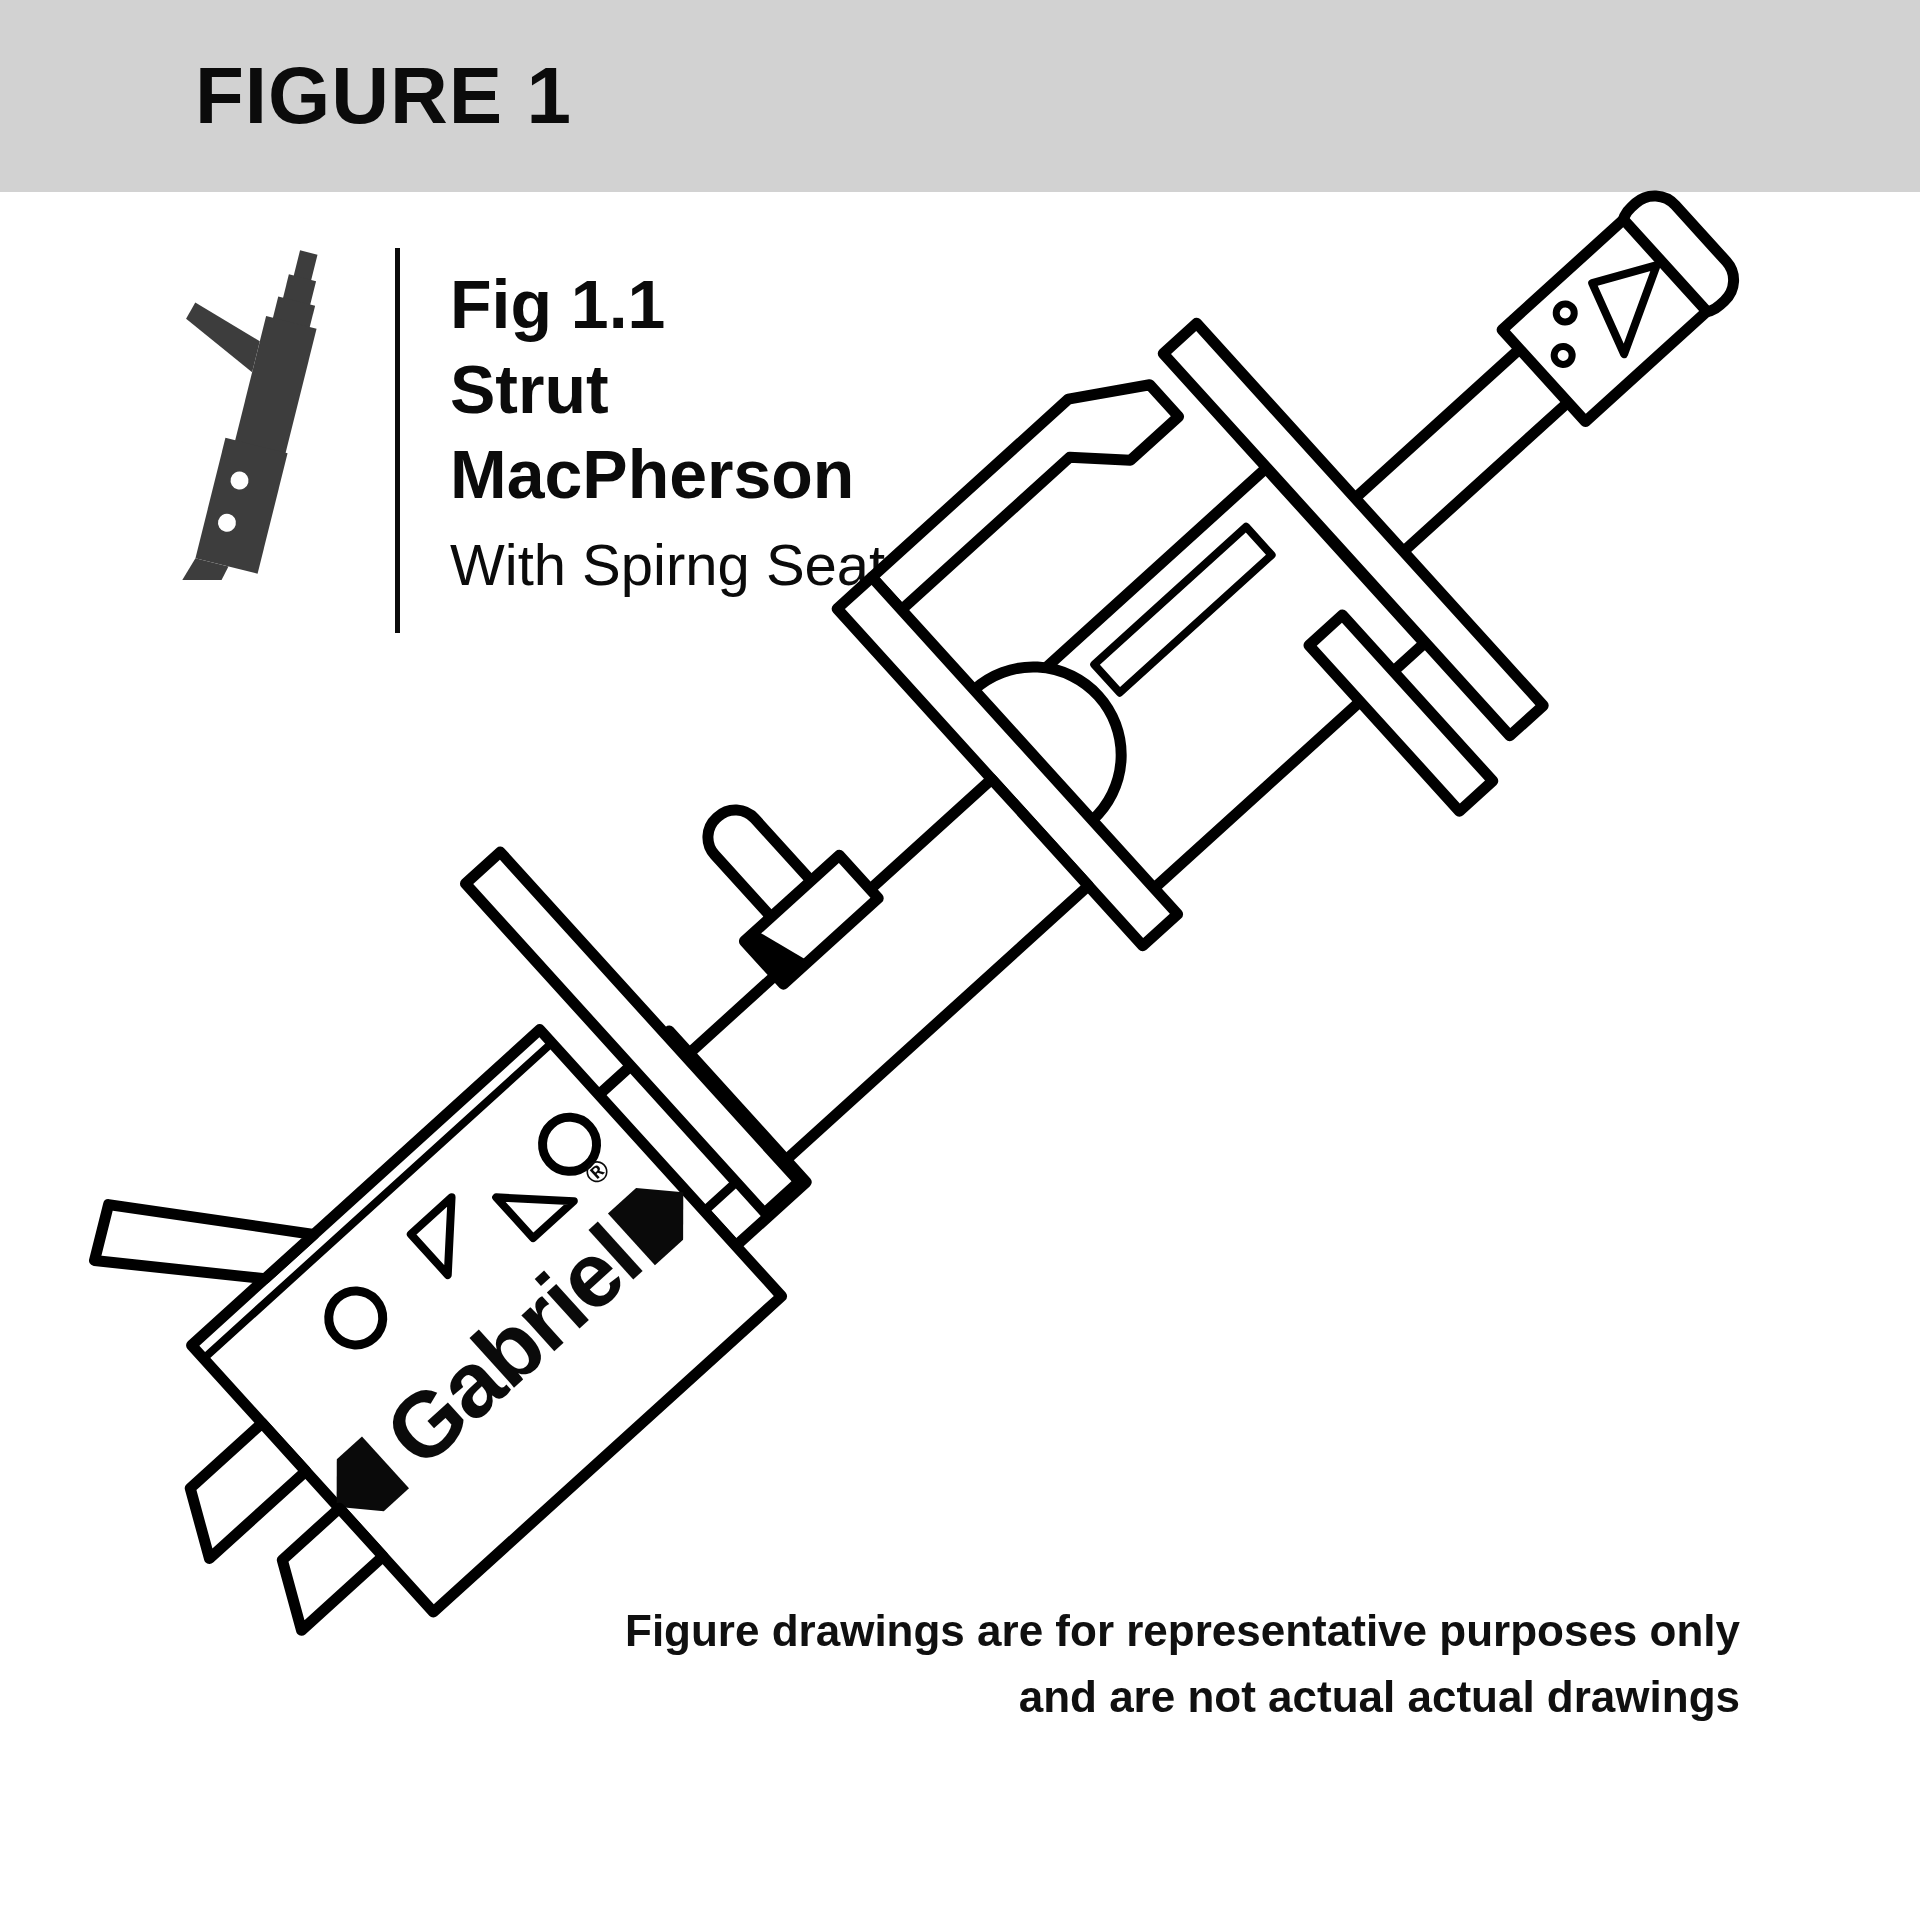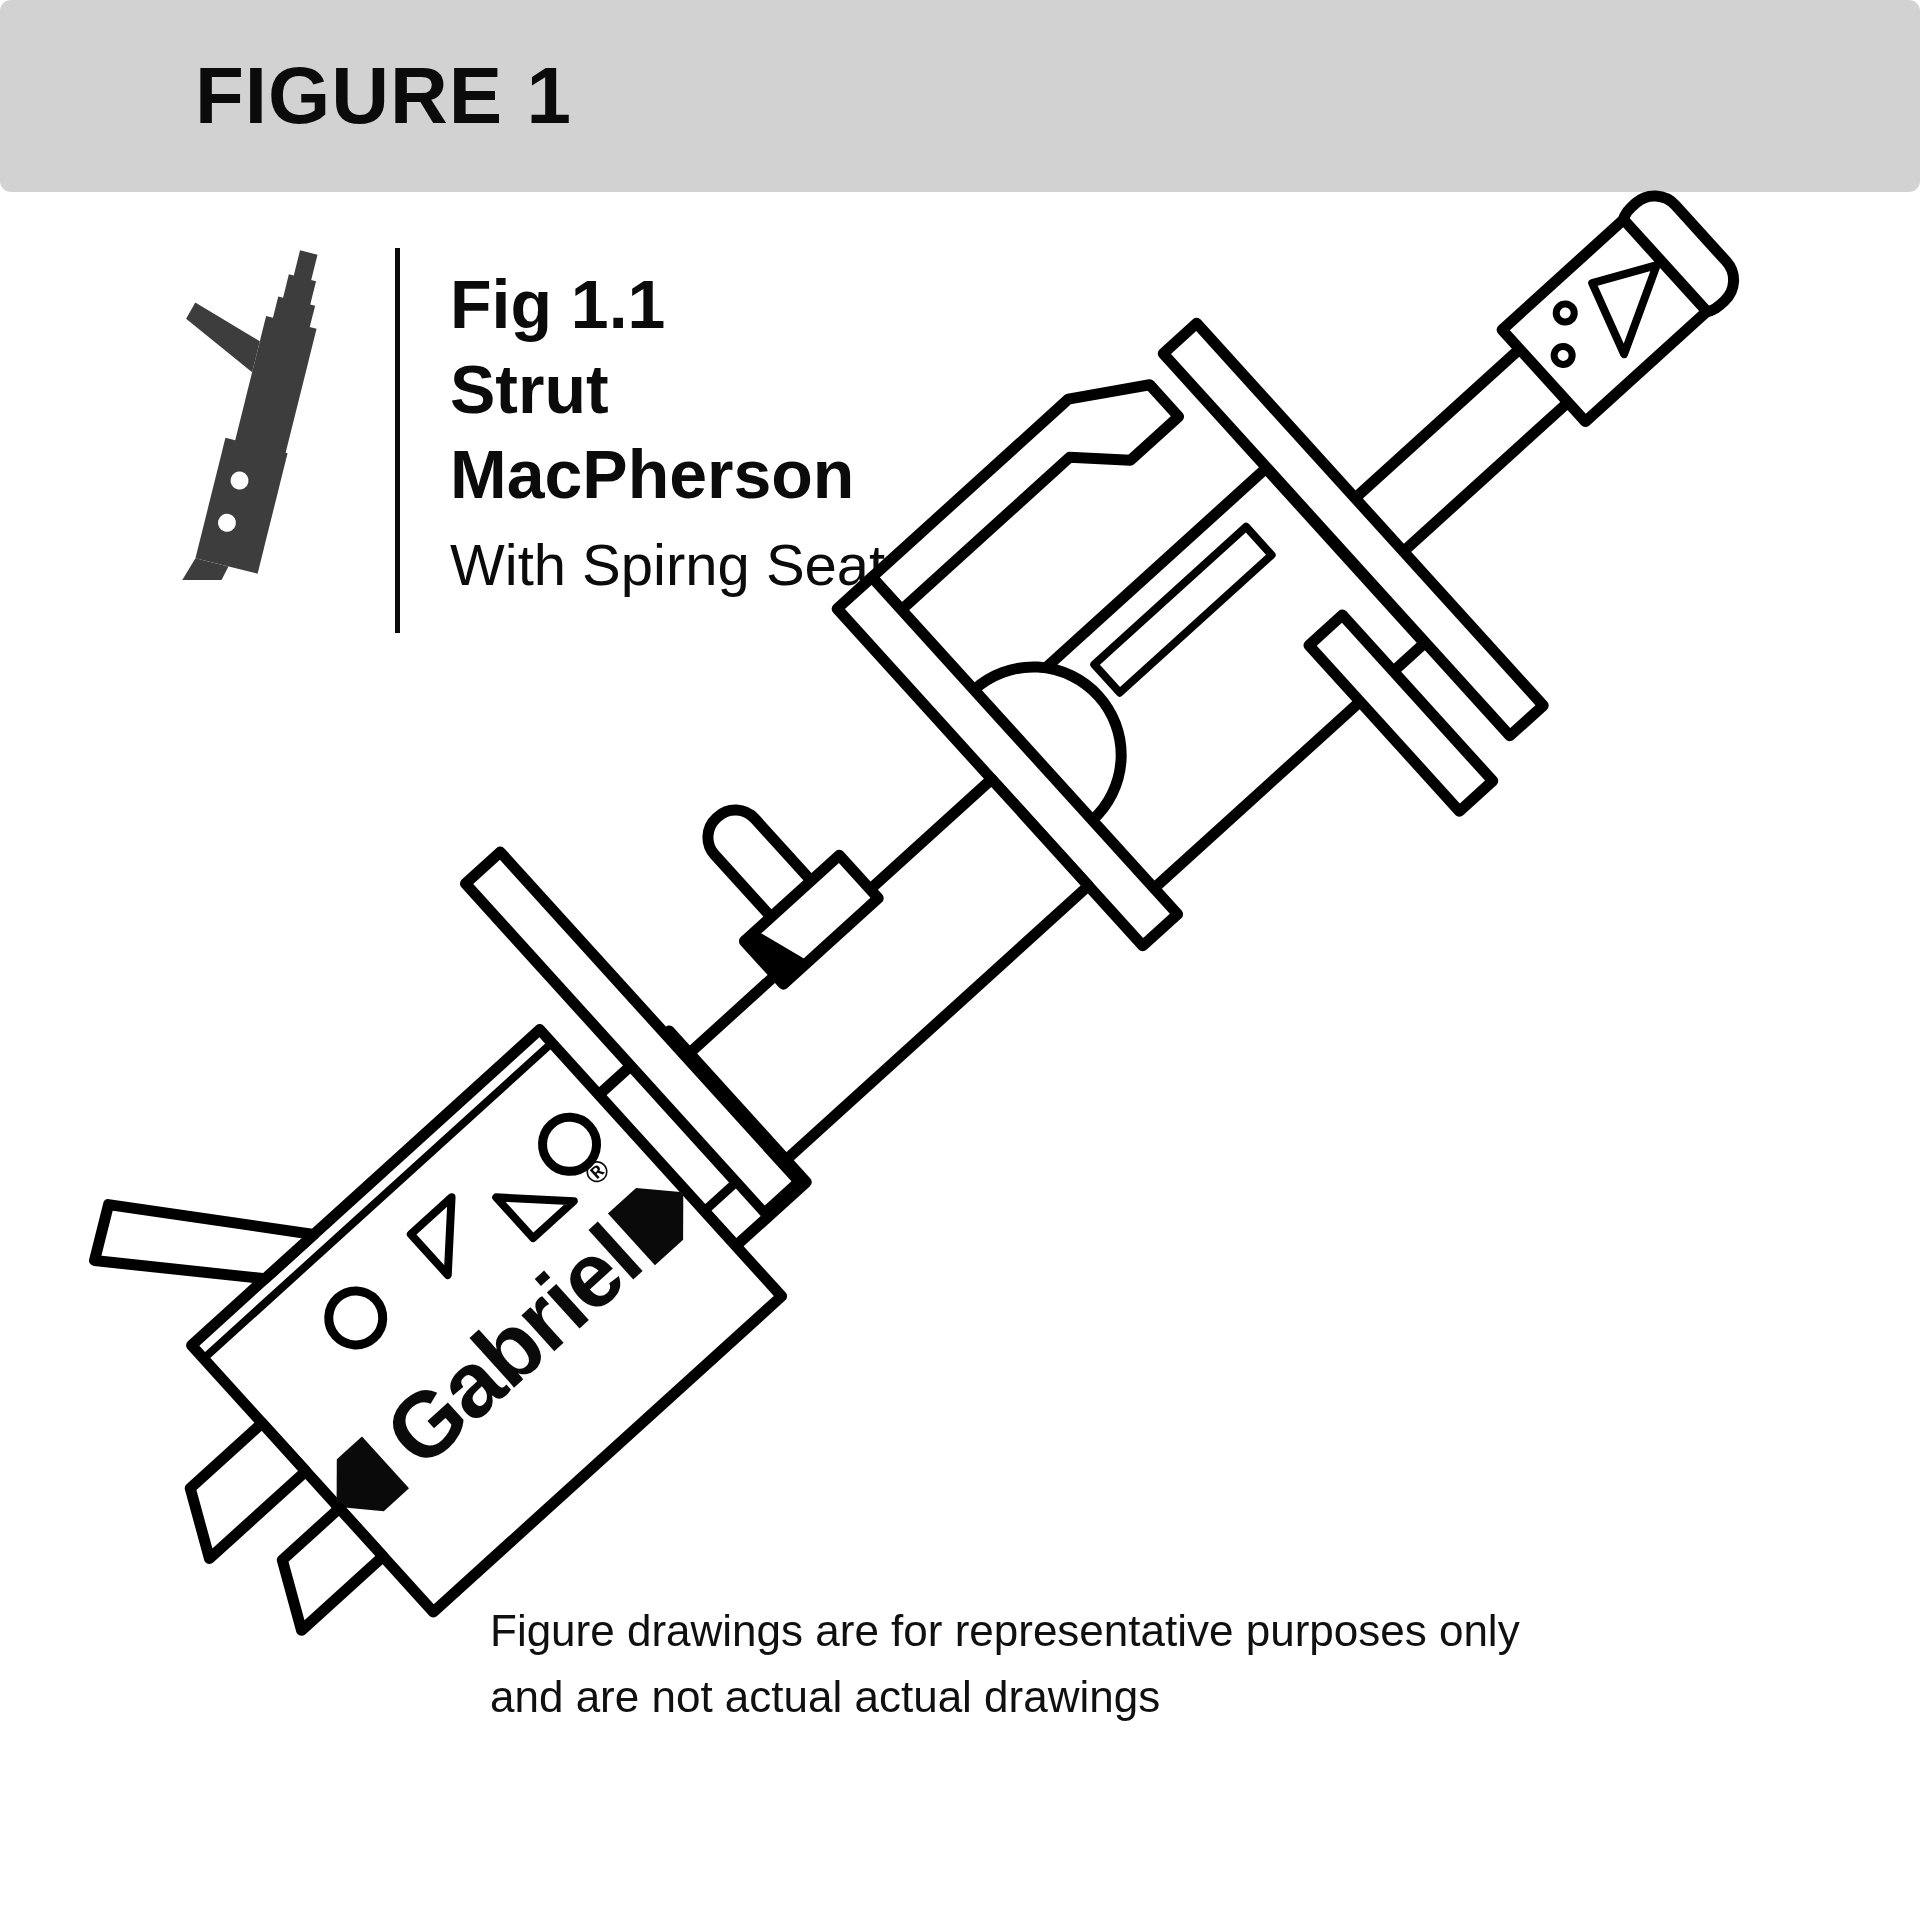--- a/index.html
+++ b/index.html
@@ -2,34 +2,34 @@
 <html><head>
 <meta charset="utf-8">
 <style>
   html,body{margin:0;padding:0;background:#fff;}
   .canvas{
     position:relative;width:1920px;height:1920px;overflow:hidden;
     background:#fff;font-family:"Liberation Sans",sans-serif;color:#0d0d0d;
   }
   .header-bar{
     position:absolute;left:0;top:0;width:1920px;height:192px;
-    background:#d2d2d2;display:flex;align-items:center;border-radius:11px;
+    background:#d2d2d2;display:flex;align-items:center;
   }
   .header-title{
     margin-left:195px;font-size:80px;font-weight:800;letter-spacing:1px;color:#0b0b0b;
   }
   .fig-icon-svg{position:absolute;left:168px;top:240px;}
   .divider{position:absolute;left:395px;top:248px;width:5px;height:385px;background:#0b0b0b;}
   .fig-text{position:absolute;left:450px;top:262px;width:760px;}
   .fig-line{font-size:68px;font-weight:800;line-height:1.25;color:#0b0b0b;}
   .fig-subtitle{font-size:58px;font-weight:400;margin-top:14px;color:#0b0b0b;}
   .drawing-svg{position:absolute;left:0;top:0;}
   .disclaimer{
-    position:absolute;right:180px;top:1598px;width:1250px;
-    font-size:44px;font-weight:400;line-height:1.5;color:#101010;
+    position:absolute;right:180px;top:1598px;width:1250px;text-align:right;
+    font-size:44px;font-weight:700;line-height:1.5;color:#101010;
   }
   .logo-text{
     font-family:"Liberation Sans",sans-serif;font-weight:bold;
     font-size:92px;letter-spacing:-2px;
   }
   .reg-mark{font-family:"Liberation Sans",sans-serif;font-size:30px;font-weight:bold;}
 </style>
 </head>
 <body>
 

